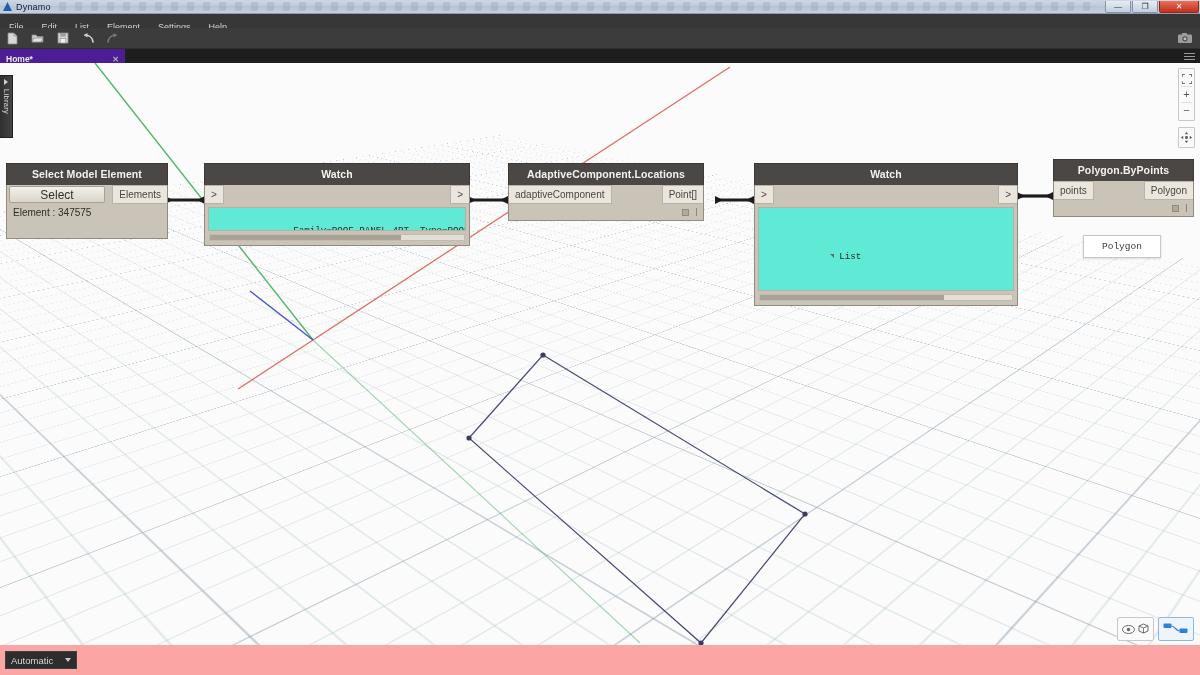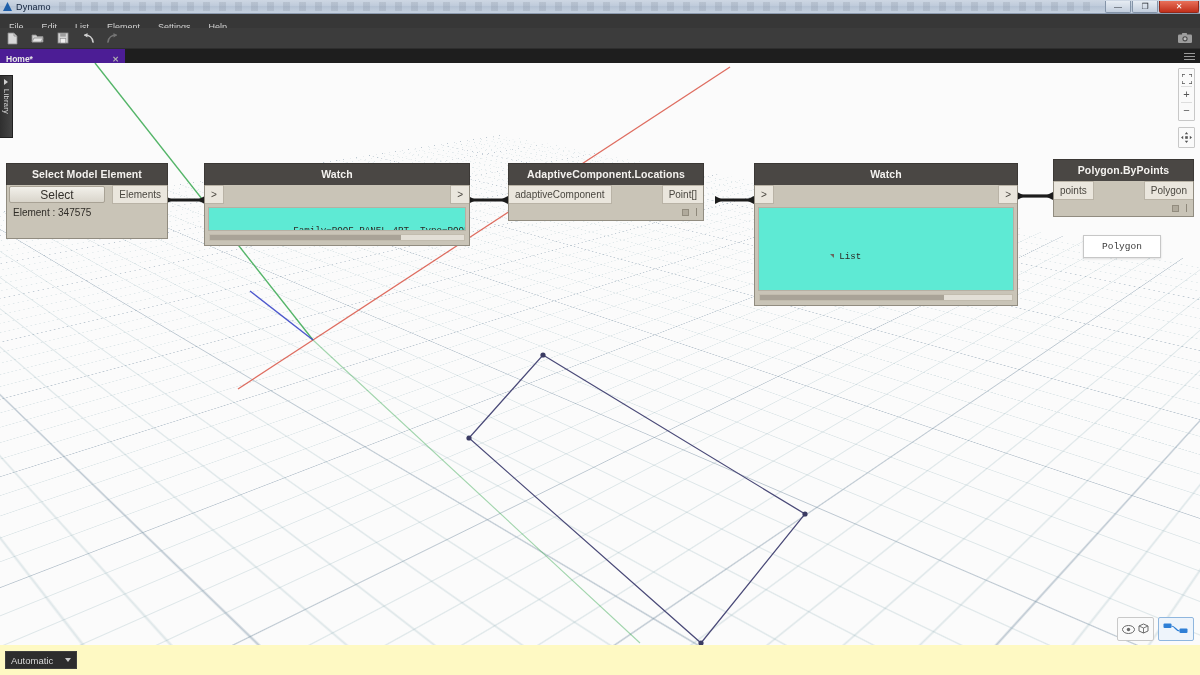--- a/index.html
+++ b/index.html
@@ -202,21 +202,21 @@
   .hscroll .thumb { height: 100%; background: #a9a397; }
   .preview-tip {
     position: absolute; background: #ffffff; border: 1px solid #c7c7c7;
     font-family: "Liberation Mono", monospace; font-size: 9.5px; color: #3a3a3a;
     padding: 5px 18px; text-align: center; box-shadow: 0 1px 2px rgba(0,0,0,.12);
   }
 
   
   .statusbar {
     position: absolute; left: 0; top: 645px; width: 1200px; height: 30px;
-    background: #fef9c3; display: flex; align-items: center; padding-left: 5px;
+    background: #fca5a5; display: flex; align-items: center; padding-left: 5px;
   }
   .run-select {
     background: #2d2d2d; border: 1px solid #3f3f3f; color: #d8d8d8;
     font-size: 9.5px; height: 18px; min-width: 72px;
     display: flex; align-items: center; justify-content: space-between;
     padding: 0 5px;
   }
   .run-select .caret {
     width: 0; height: 0; border-left: 3.5px solid transparent;
     border-right: 3.5px solid transparent; border-top: 4px solid #c9c9c9; margin-left: 8px;

